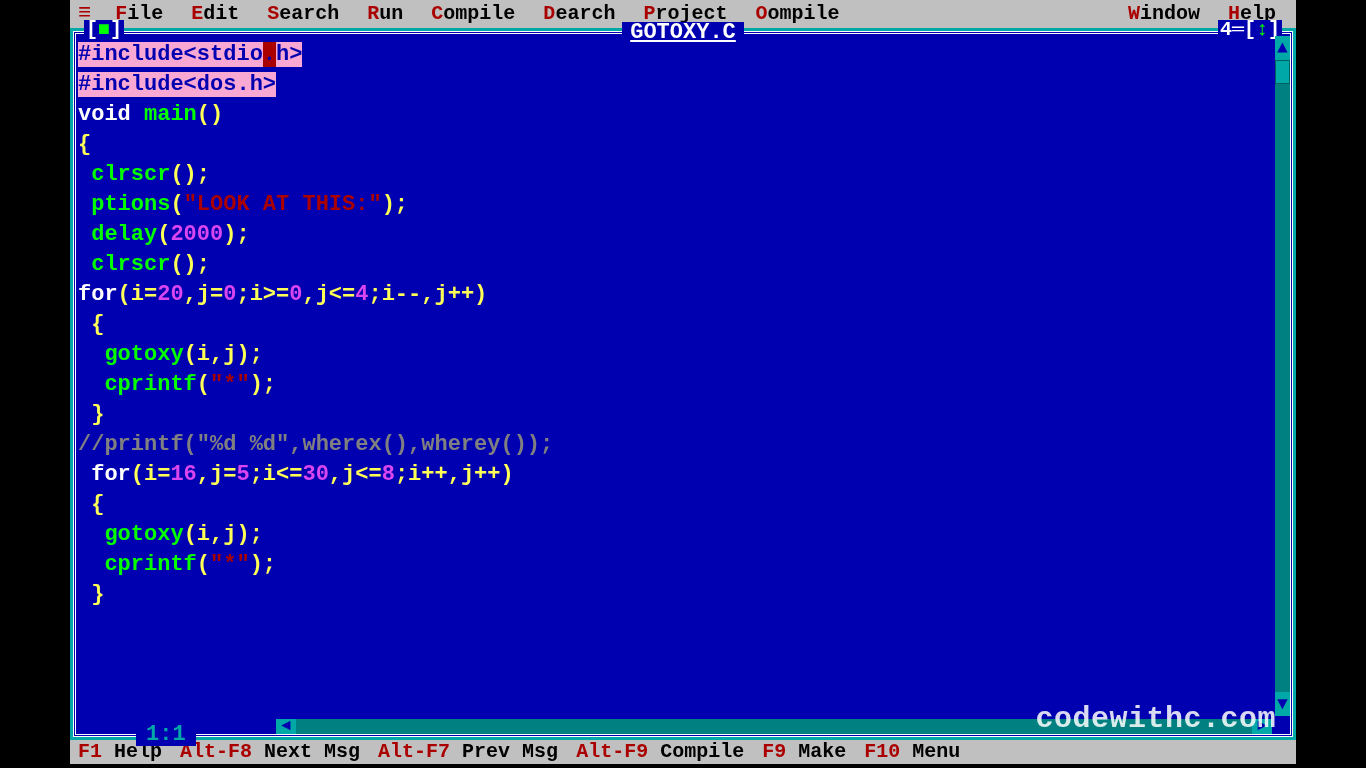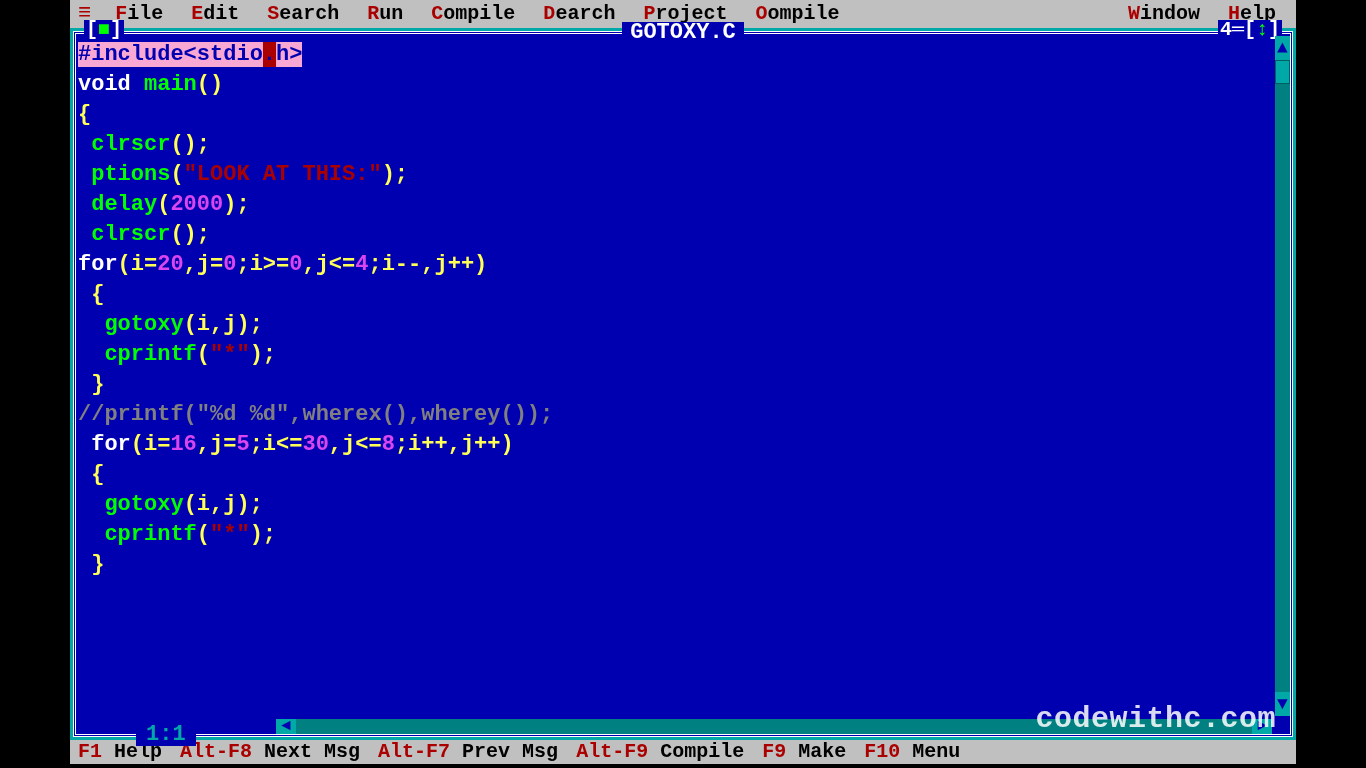--- a/index.html
+++ b/index.html
@@ -50,20 +50,21 @@
       align-items: center;
       justify-content: center;
       height: 26px;
       pointer-events: none;
     }
     .frame-title {
       background: #0000b0;
       color: #fff;
       padding: 0 8px;
       font-size: 22px;
+      text-decoration: underline;
     }
     .frame-control-left {
       position: absolute;
       top: -14px; left: 8px;
       background: #0000b0;
       color: #fff;
       padding: 0 2px;
     }
     .frame-control-left .sq { color: #00ff00; }
     .frame-control-right {
@@ -166,20 +167,21 @@
       </div>
       <div class="title-area">
         <span class="frame-title">GOTOXY.C</span>
       </div>
       <div class="frame-control-right">
         <span class="num">4</span>═[<span class="arr">↕</span>]
       </div>
 
       <div class="code-area">
         <div class="code-line"><span class="hl"><span>#include&lt;stdio</span><span class="cursor-cell">.</span><span>h&gt;</span></span></div>
+        <div class="code-line"><span class="hl">#include&lt;dos.h&gt;</span></div>
         <div class="code-line"><span class="kw-white">void</span><span> </span><span class="kw-green">main</span><span class="kw-yellow">()</span></div>
         <div class="code-line kw-yellow">{</div>
         <div class="code-line"><span> </span><span class="kw-green">clrscr</span><span class="kw-yellow">();</span></div>
         <div class="code-line"><span> </span><span class="kw-green">ptions</span><span class="kw-yellow">(</span><span class="kw-red">"LOOK AT THIS:"</span><span class="kw-yellow">);</span></div>
         <div class="code-line"><span> </span><span class="kw-green">delay</span><span class="kw-yellow">(</span><span class="kw-cyan">2000</span><span class="kw-yellow">);</span></div>
         <div class="code-line"><span> </span><span class="kw-green">clrscr</span><span class="kw-yellow">();</span></div>
         <div class="code-line"><span class="kw-white">for</span><span class="kw-yellow">(i=</span><span class="kw-cyan">20</span><span class="kw-yellow">,j=</span><span class="kw-cyan">0</span><span class="kw-yellow">;i&gt;=</span><span class="kw-cyan">0</span><span class="kw-yellow">,j&lt;=</span><span class="kw-cyan">4</span><span class="kw-yellow">;i--,j++)</span></div>
         <div class="code-line kw-yellow"> {</div>
         <div class="code-line"><span>  </span><span class="kw-green">gotoxy</span><span class="kw-yellow">(i,j);</span></div>
         <div class="code-line"><span>  </span><span class="kw-green">cprintf</span><span class="kw-yellow">(</span><span class="kw-red">"*"</span><span class="kw-yellow">);</span></div>

